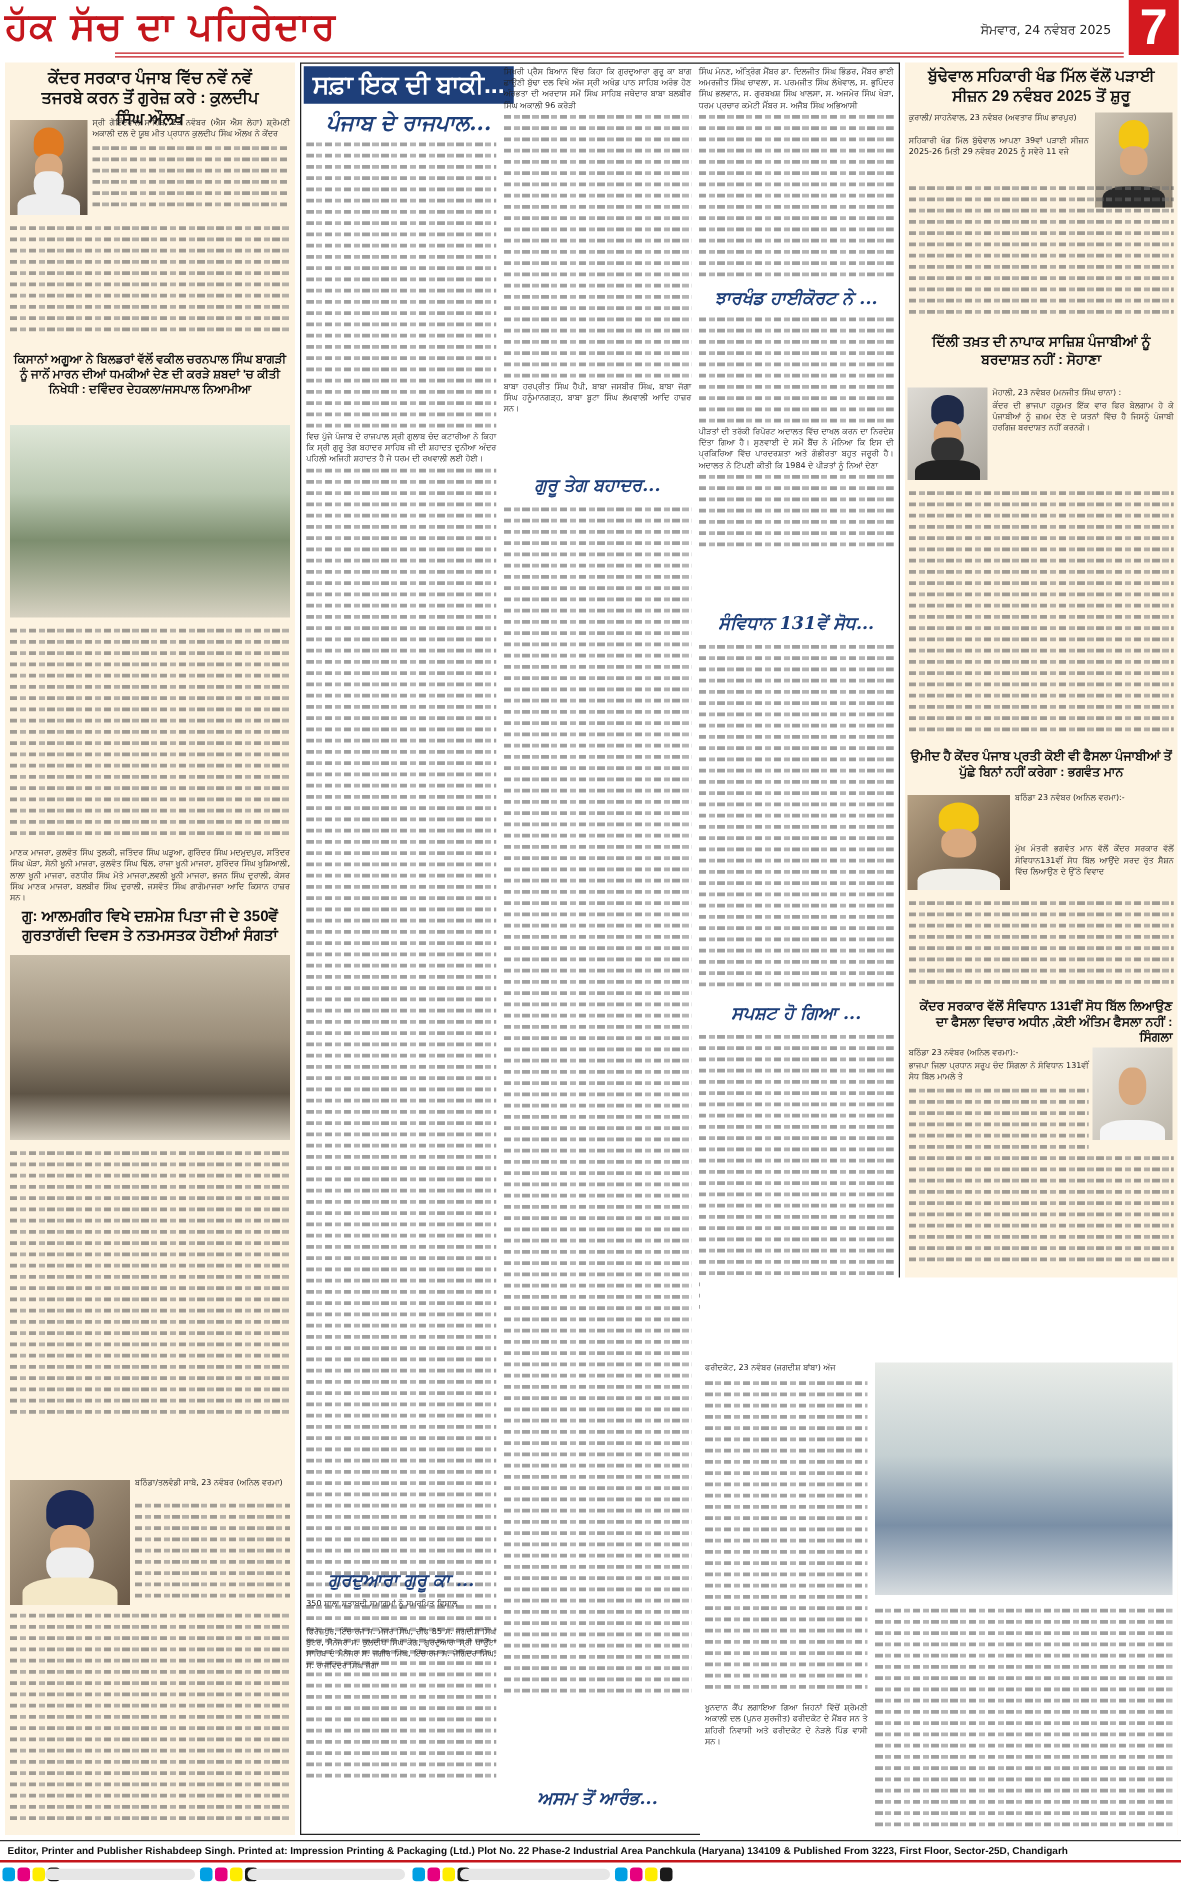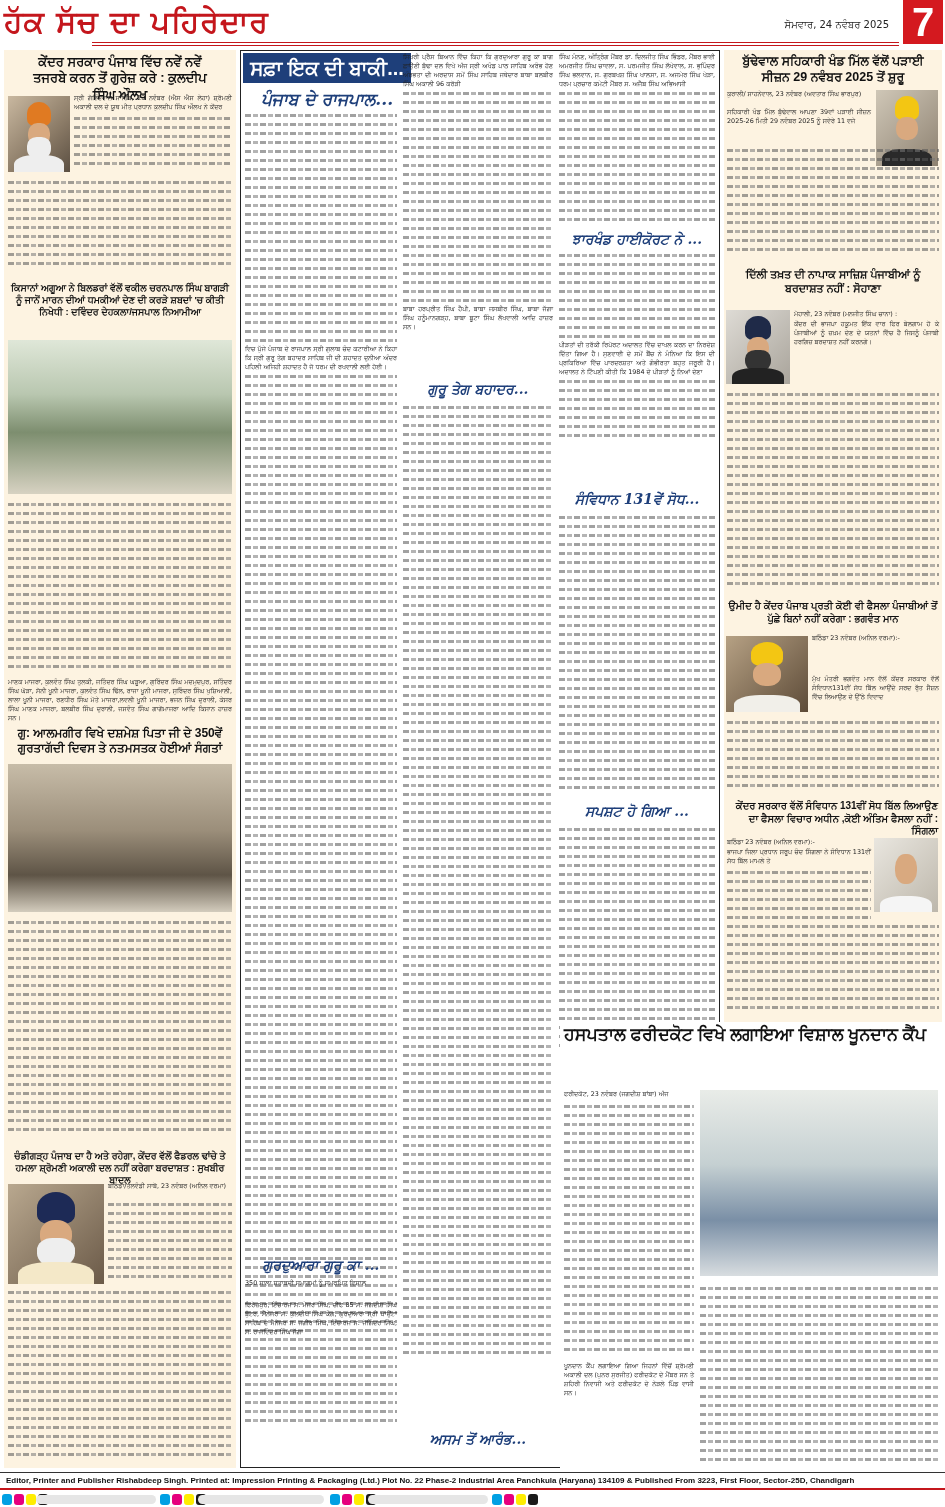--- a/index.html
+++ b/index.html
@@ -143,21 +143,20 @@
         <span class="filler"></span>
         <span class="filler"></span>
         <span class="filler"></span>
         <span class="filler"></span>
         <span class="filler"></span>
         <span class="filler"></span>
     </div>
   </article>
 
   <article style="position:absolute;left:0;top:1098px;width:232px;height:320px;">
-    <h2 class="hl" style="font-size:9.5px;padding:2px 6px;">ਚੰਡੀਗੜ੍ਹ ਪੰਜਾਬ ਦਾ ਹੈ ਅਤੇ ਰਹੇਗਾ, ਕੇਂਦਰ ਵੱਲੋਂ ਫੈਡਰਲ ਢਾਂਚੇ ਤੇ ਹਮਲਾ ਸ਼੍ਰੋਮਣੀ ਅਕਾਲੀ ਦਲ ਨਹੀਂ ਕਰੇਗਾ ਬਰਦਾਸ਼ਤ : ਸੁਖਬੀਰ ਬਾਦਲ</h2>
     <p class="body-text" style="position:absolute;left:104px;top:34px;width:124px;">ਬਠਿੰਡਾ/ਤਲਵੰਡੀ ਸਾਬੋ, 23 ਨਵੰਬਰ (ਅਨਿਲ ਵਰਮਾ)</p>
     <div class="photo" style="position:absolute;left:4px;top:36px;width:96px;height:100px;background:linear-gradient(135deg,#b9a88f,#6b5a48);">
       <div class="turban" style="background:#1d2a56;"></div>
         <div class="face"></div>
         <div class="beard"></div>
         <div class="shirt" style="background:#f4e8c8;"></div>
     </div>
     <div style="position:absolute;left:104px;top:52px;width:124px;">
       <span class="filler"></span>
         <span class="filler"></span>
@@ -697,21 +696,20 @@
         <span class="filler"></span>
         <span class="filler"></span>
         <span class="filler"></span>
         <span class="filler"></span>
         <span class="filler"></span>
     </div>
   </article>
 </section>
 
 <article style="position:absolute;left:560px;top:1022px;width:382px;height:446px;background:#fff;">
-  <h2 class="hl" style="font-size:17.5px;white-space:nowrap;text-align:left;padding:2px 4px 0;">ਹਸਪਤਾਲ ਫਰੀਦਕੋਟ ਵਿਖੇ ਲਗਾਇਆ ਵਿਸ਼ਾਲ ਖੂਨਦਾਨ ਕੈਂਪ</h2>
   <p class="body-text" style="position:absolute;left:4px;top:68px;width:130px;">ਫਰੀਦਕੋਟ, 23 ਨਵੰਬਰ (ਜਗਦੀਸ਼ ਬਾਂਬਾ) ਅੱਜ</p>
   <div style="position:absolute;left:4px;top:80px;width:130px;">
     <span class="filler"></span>
       <span class="filler"></span>
       <span class="filler"></span>
       <span class="filler"></span>
       <span class="filler"></span>
       <span class="filler"></span>
       <span class="filler"></span>
       <span class="filler"></span>

